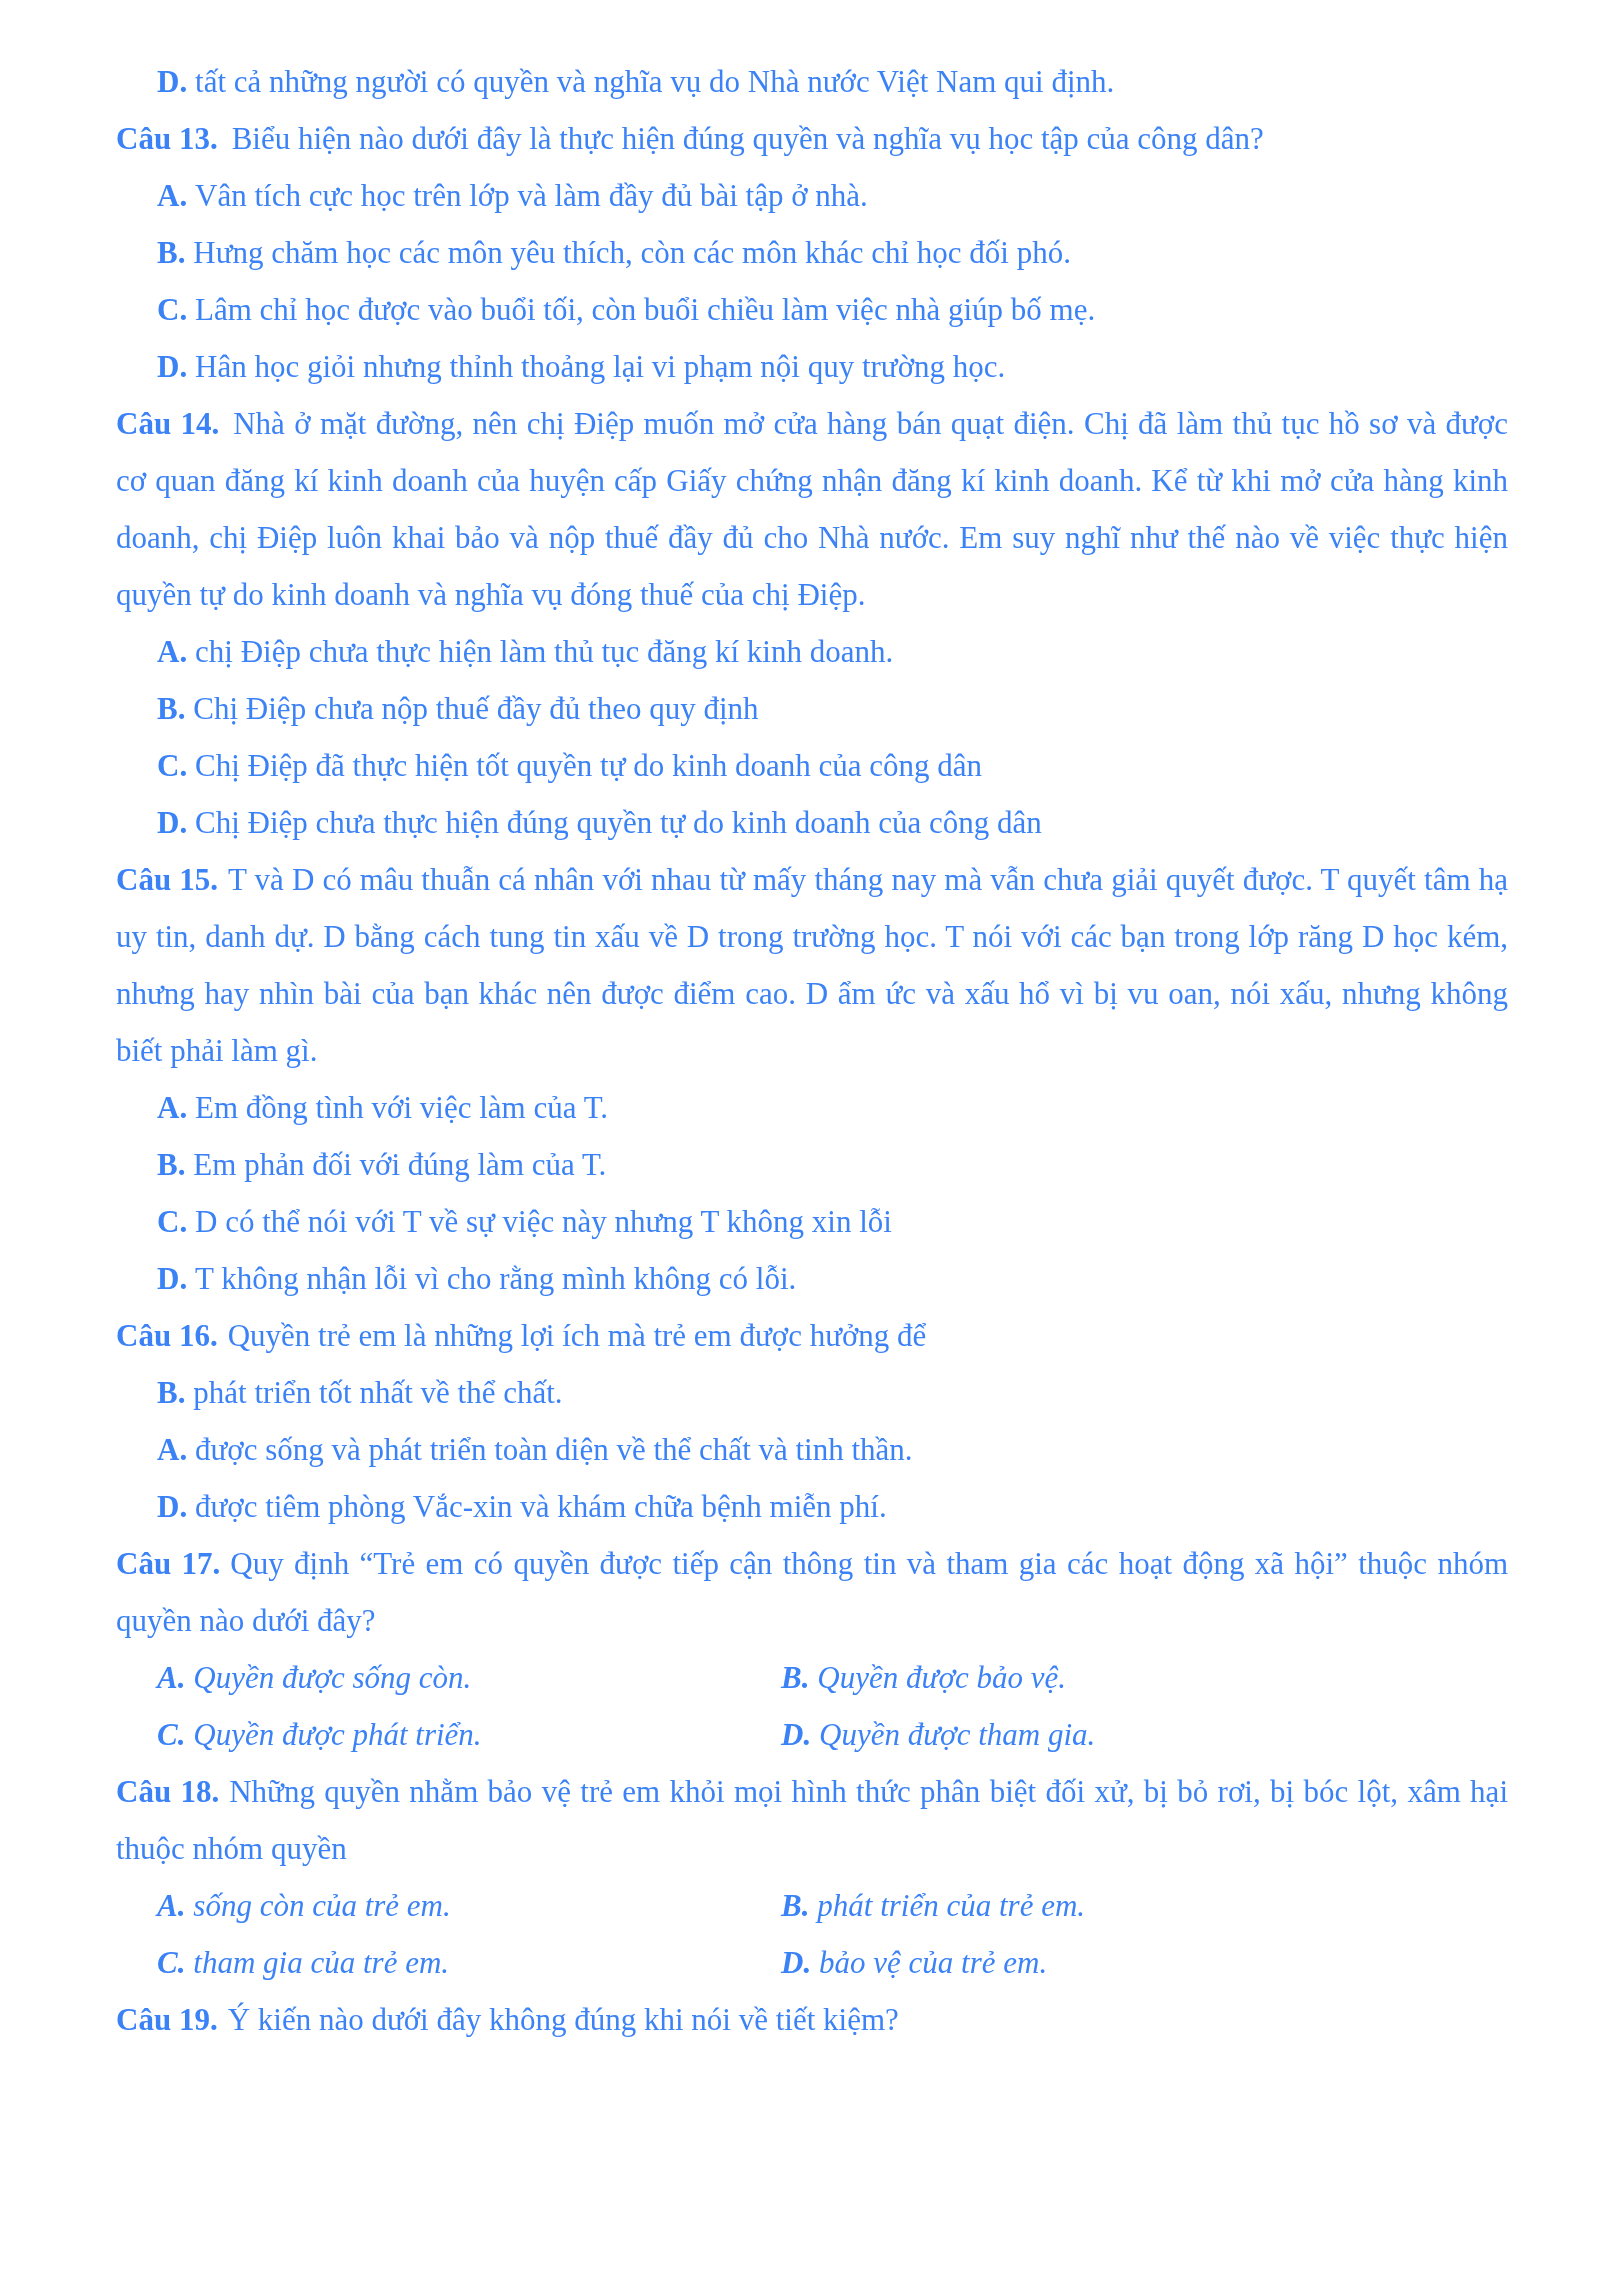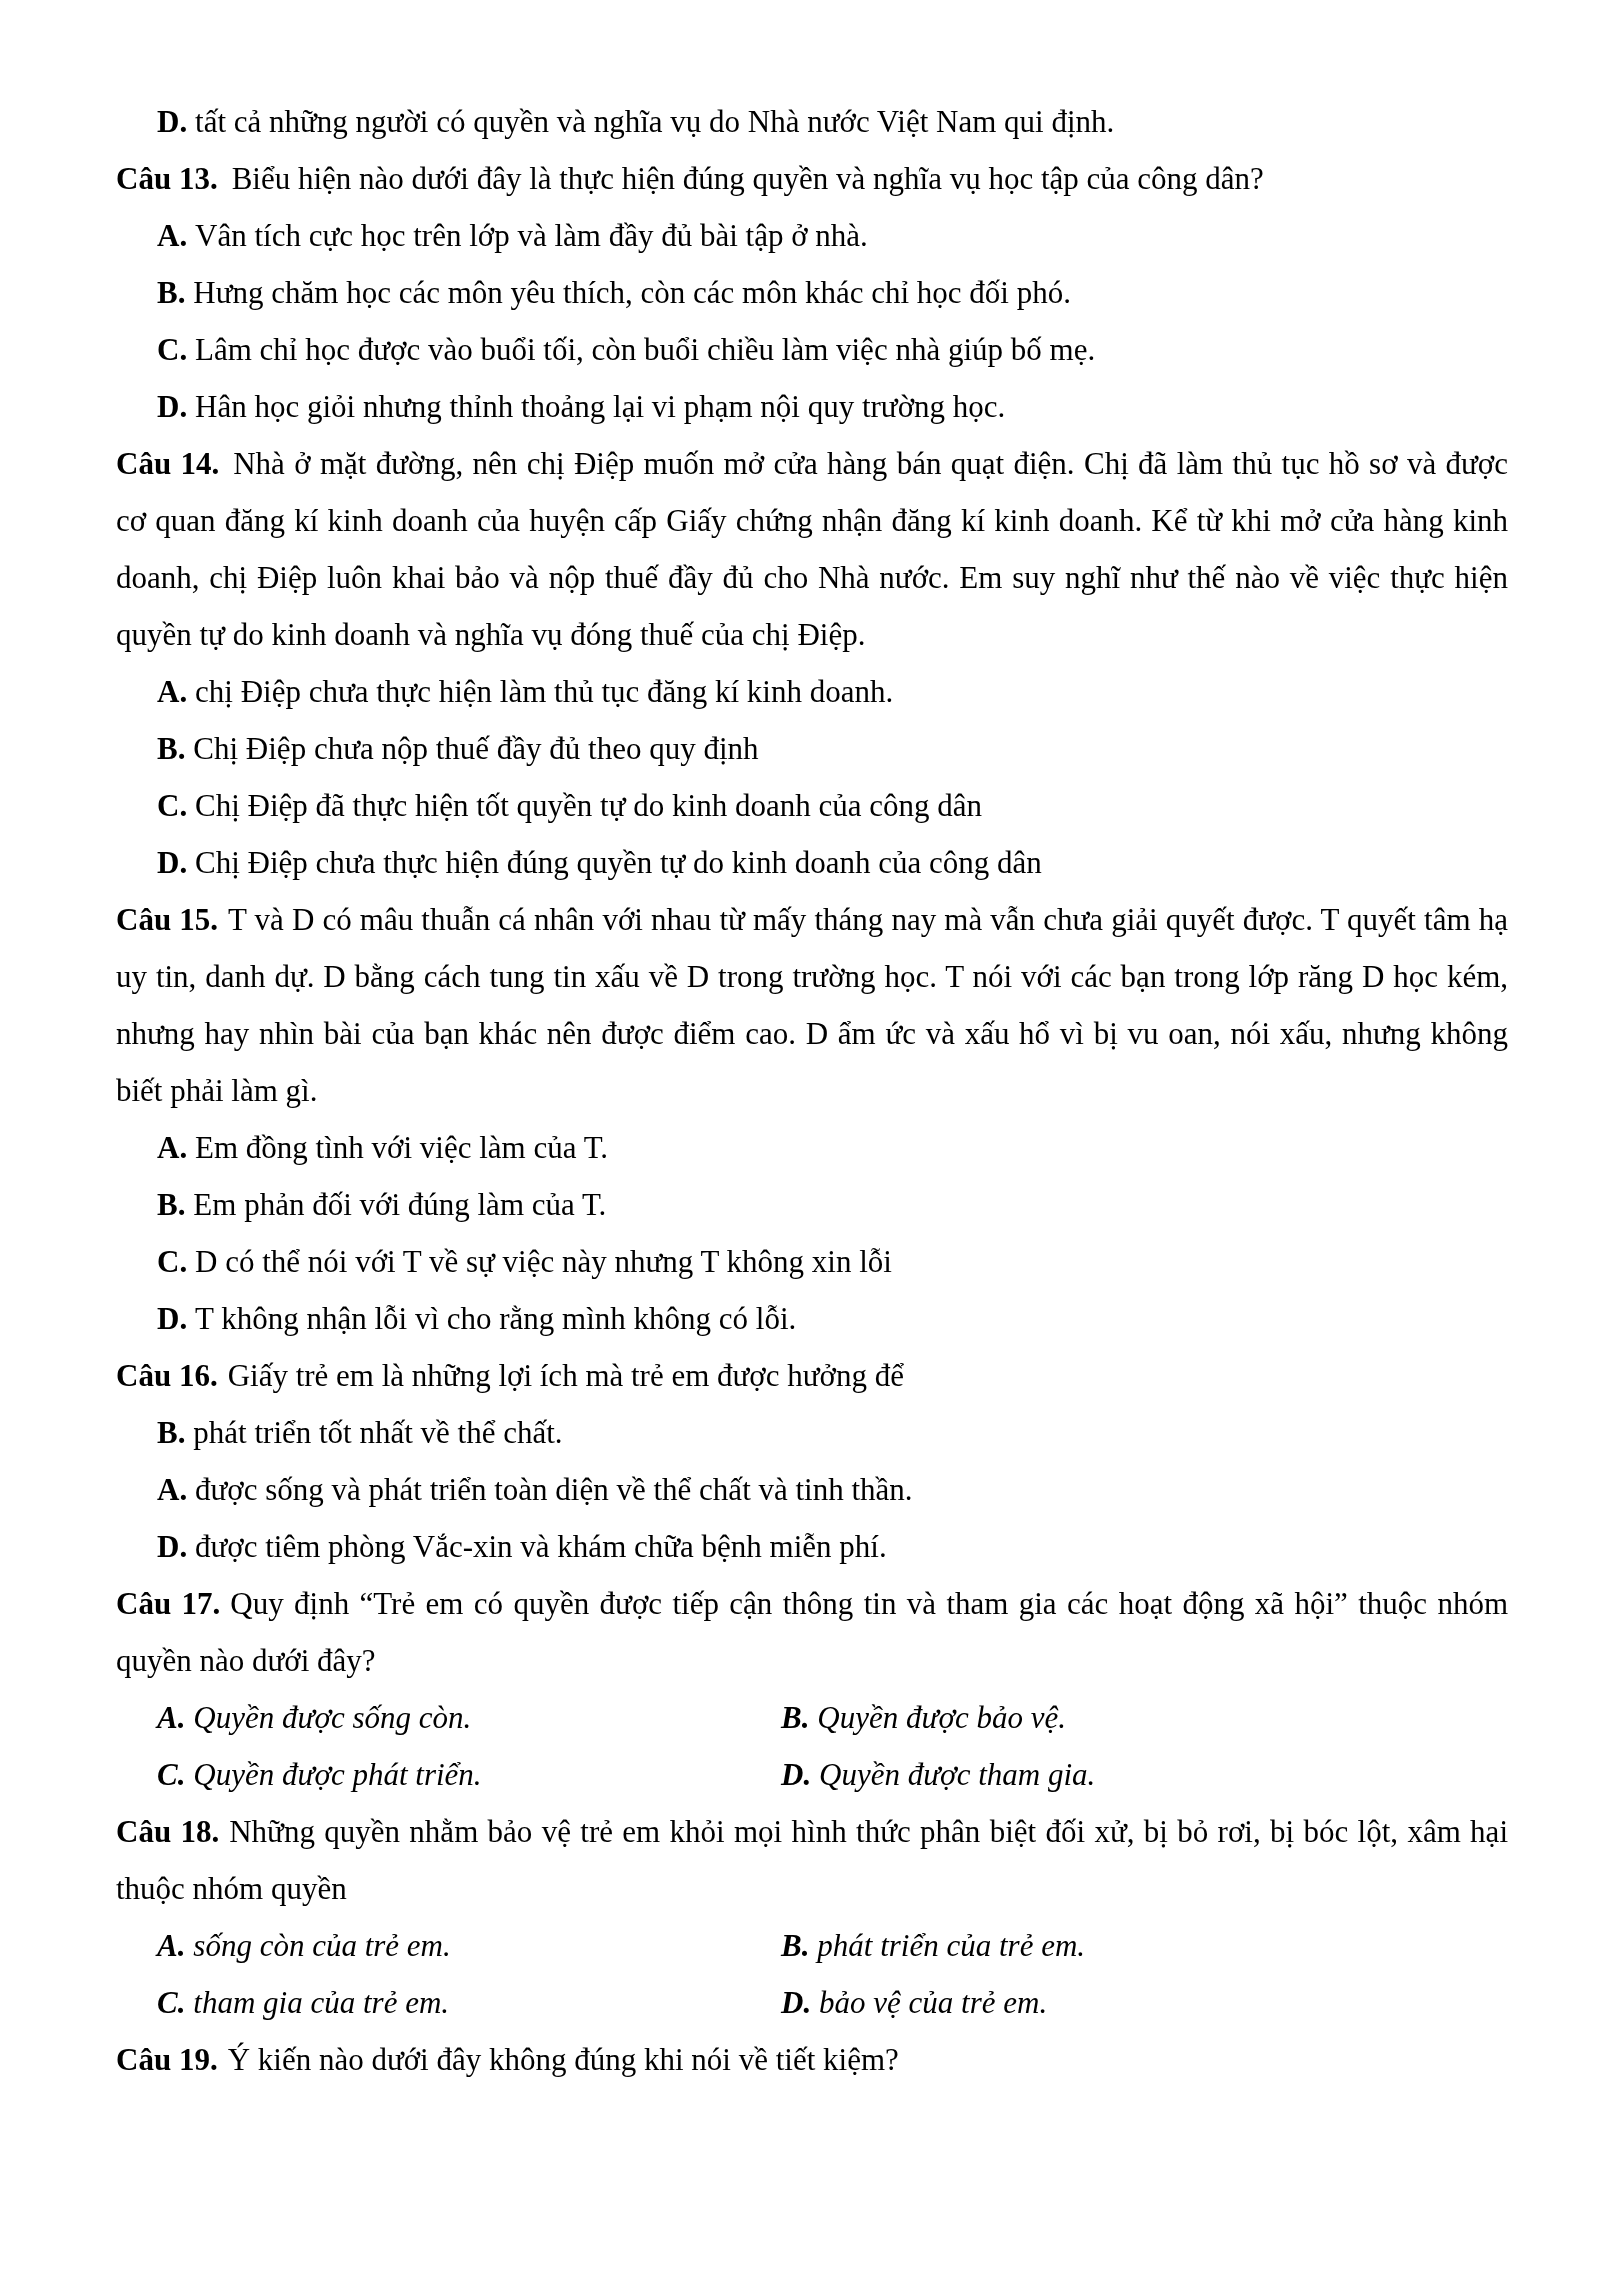--- a/index.html
+++ b/index.html
@@ -2,26 +2,26 @@
 <html lang="vi" style="font-size:12.6px"><head>
 <meta charset="utf-8">
 <style>
   html, body { margin: 0; padding: 0; background: #e8e8e8; }
   .page {
     position: relative;
     width: 1623px;
     height: 2295px;
     margin: 0 auto;
     background: #ffffff;
-    color: #000000;
+    color: #3b82f6;
     font-family: "Liberation Serif", "DejaVu Serif", serif;
     font-size: 31px;
     line-height: 57px;
     box-sizing: border-box;
-    padding: 93px 115px 0 116px;
+    padding: 53px 115px 0 116px;
   }
   p { margin: 0; padding: 0; text-align: justify; }
   .qhead .num { font-weight: bold; }
   .num { margin-right: 10px; }
   .num.wide { margin-right: 14px; }
   .opt { padding-left: 41px; }
   .opt .lbl, .optcell .lbl { font-weight: bold; margin-right: 7.9px; }
   .optrow {
     display: grid;
     grid-template-columns: 624px auto;
@@ -87,21 +87,21 @@
     <p class="opt">
       <span class="lbl">C.</span><span>D có thể nói với T về sự việc này nhưng T không xin lỗi</span>
     </p>
     <p class="opt">
       <span class="lbl">D.</span><span>T không nhận lỗi vì cho rằng mình không có lỗi.</span>
     </p>
   </div>
 
   <div>
     <p class="qhead">
-      <span class="num">Câu 16.</span><span>Giấy trẻ em là những lợi ích mà trẻ em được hưởng để</span>
+      <span class="num">Câu 16.</span><span>Quyền trẻ em là những lợi ích mà trẻ em được hưởng để</span>
     </p>
     <p class="opt">
       <span class="lbl">B.</span><span>phát triển tốt nhất về thể chất.</span>
     </p>
     <p class="opt">
       <span class="lbl">A.</span><span>được sống và phát triển toàn diện về thể chất và tinh thần.</span>
     </p>
     <p class="opt">
       <span class="lbl">D.</span><span>được tiêm phòng Vắc-xin và khám chữa bệnh miễn phí.</span>
     </p>

